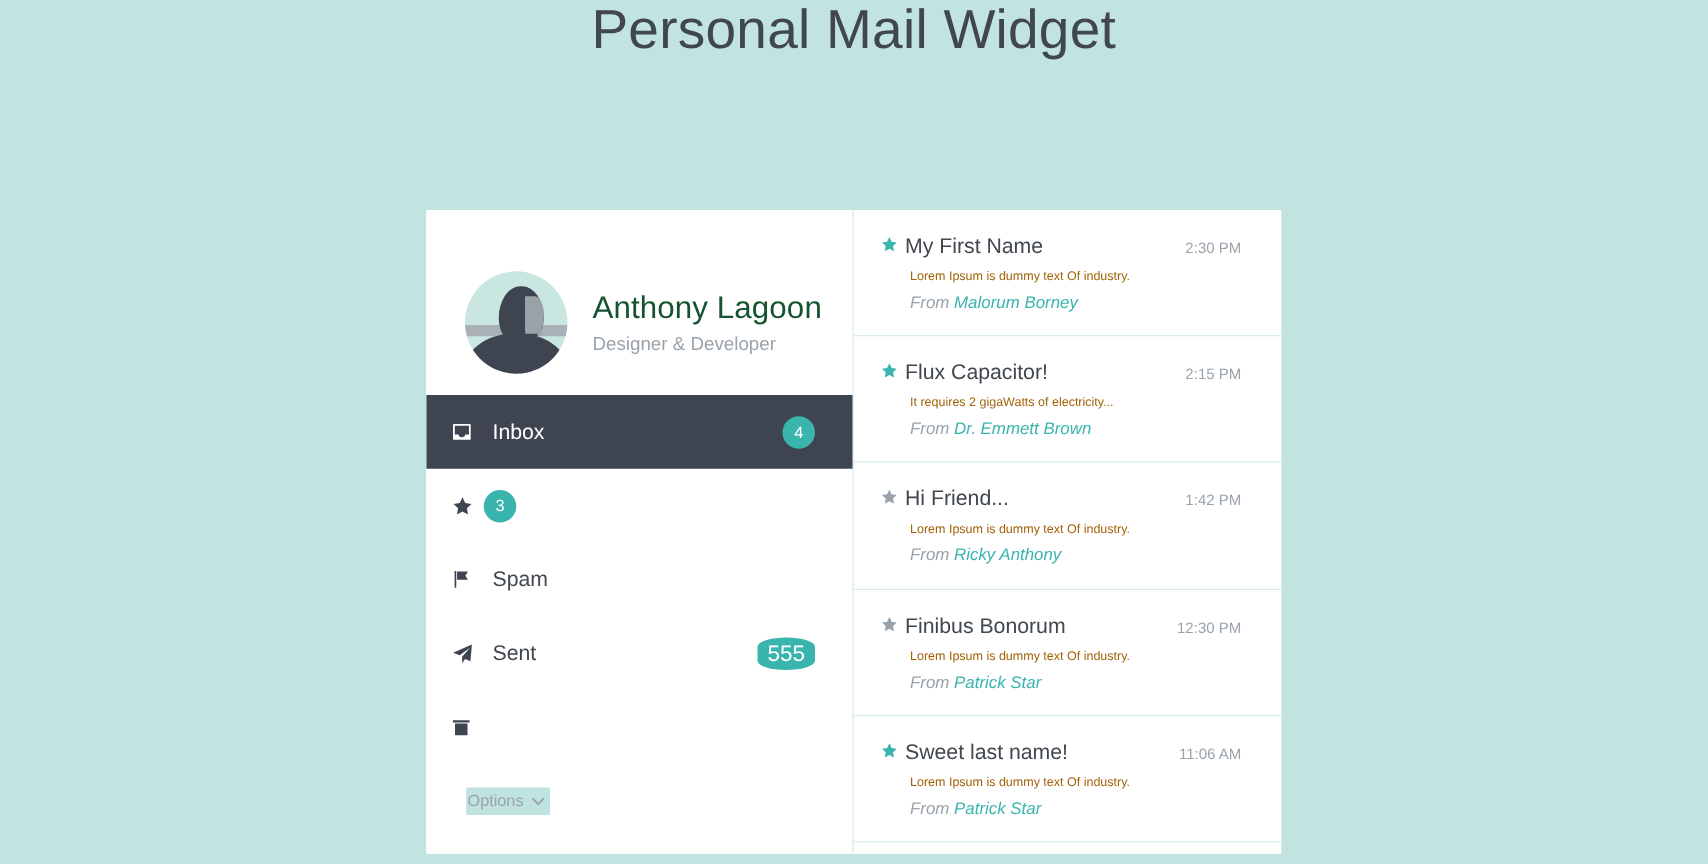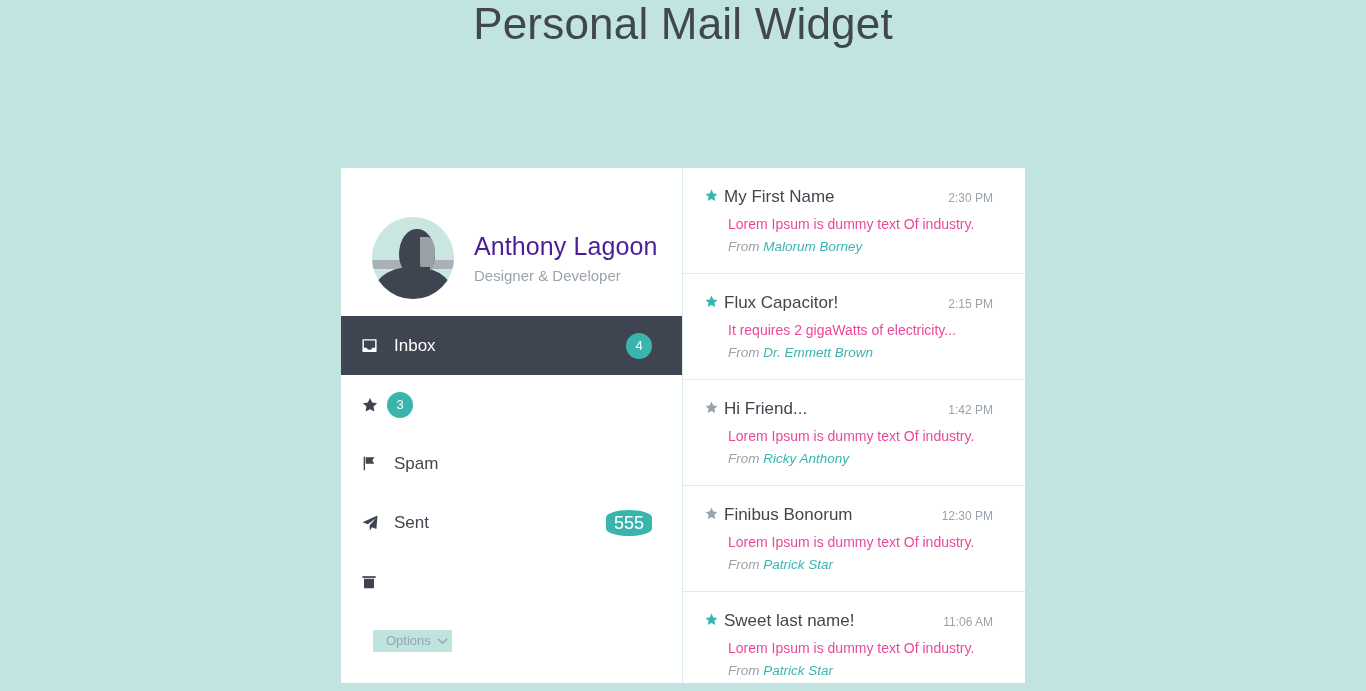--- a/index.html
+++ b/index.html
@@ -103,21 +103,21 @@
     position: absolute;
     left: 39px;
     top: 50px;
     width: 19px;
     height: 18px;
     background: #3e4450;
   }
 
   .profile-text { padding-left: 20px; }
   .profile-name {
-    color: #4c1d95;
+    color: #14532d;
     font-size: 25px;
     font-weight: 400;
     line-height: 1.15;
     letter-spacing: 0.1px;
   }
   .profile-role {
     color: #9aa3ab;
     font-size: 15px;
     font-weight: 400;
     padding-top: 7px;
@@ -179,21 +179,21 @@
     position: absolute;
     left: 373px - 341px;
     left: 32px;
     top: 462px;
     display: inline-flex;
     align-items: center;
     gap: 6px;
     background: #bfe3de;
     color: #9aa3ab;
     font-size: 13px;
-    padding: 3px 4px 4px 13px;
+    padding: 3px 4px 4px 1px;
     cursor: pointer;
   }
   .options .chev { display: block; }
 
   
   .maillist {
     flex: 1 1 auto;
     background: #ffffff;
     overflow: hidden;
   }
@@ -227,22 +227,22 @@
   }
 
   .mail-time {
     font-size: 12px;
     color: #9aa3ab;
     flex: 0 0 auto;
     padding-left: 8px;
   }
 
   .mail-preview {
-    font-size: 14px;
-    color: #ec4899;
+    font-size: 10px;
+    color: #a16207;
     padding: 9px 0 0 24px;
     line-height: 1.2;
   }
 
   .mail-from {
     font-size: 13.5px;
     color: #9aa3ab;
     padding: 6px 0 0 24px;
     line-height: 1.2;
     font-style: italic;

